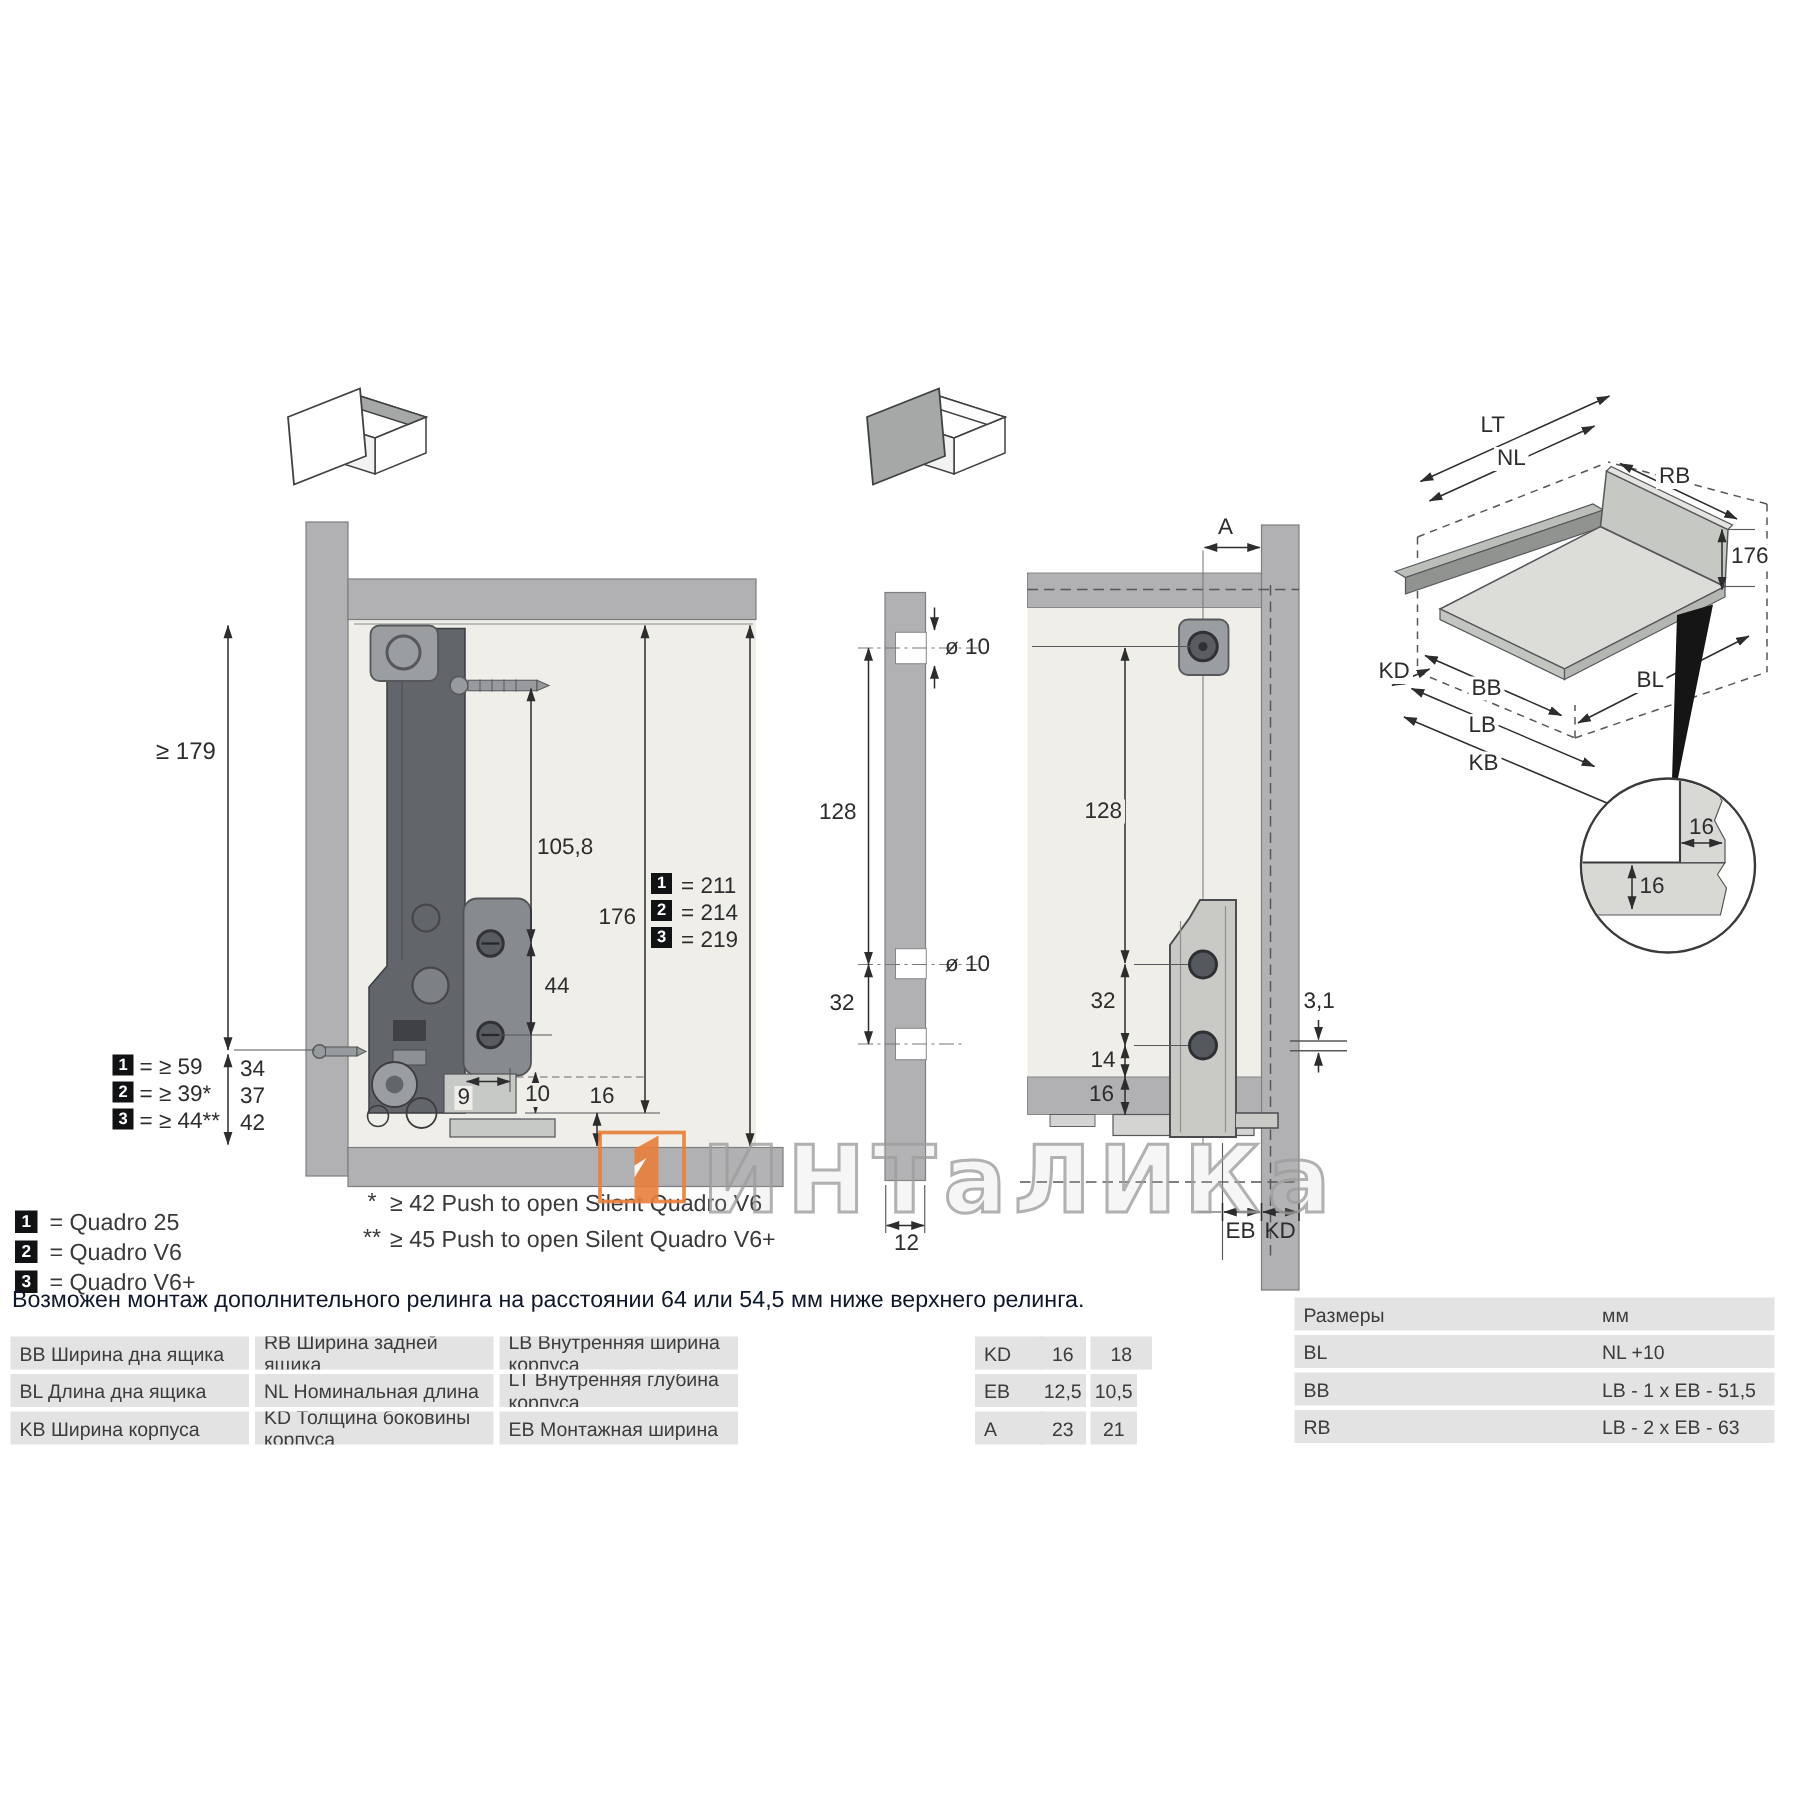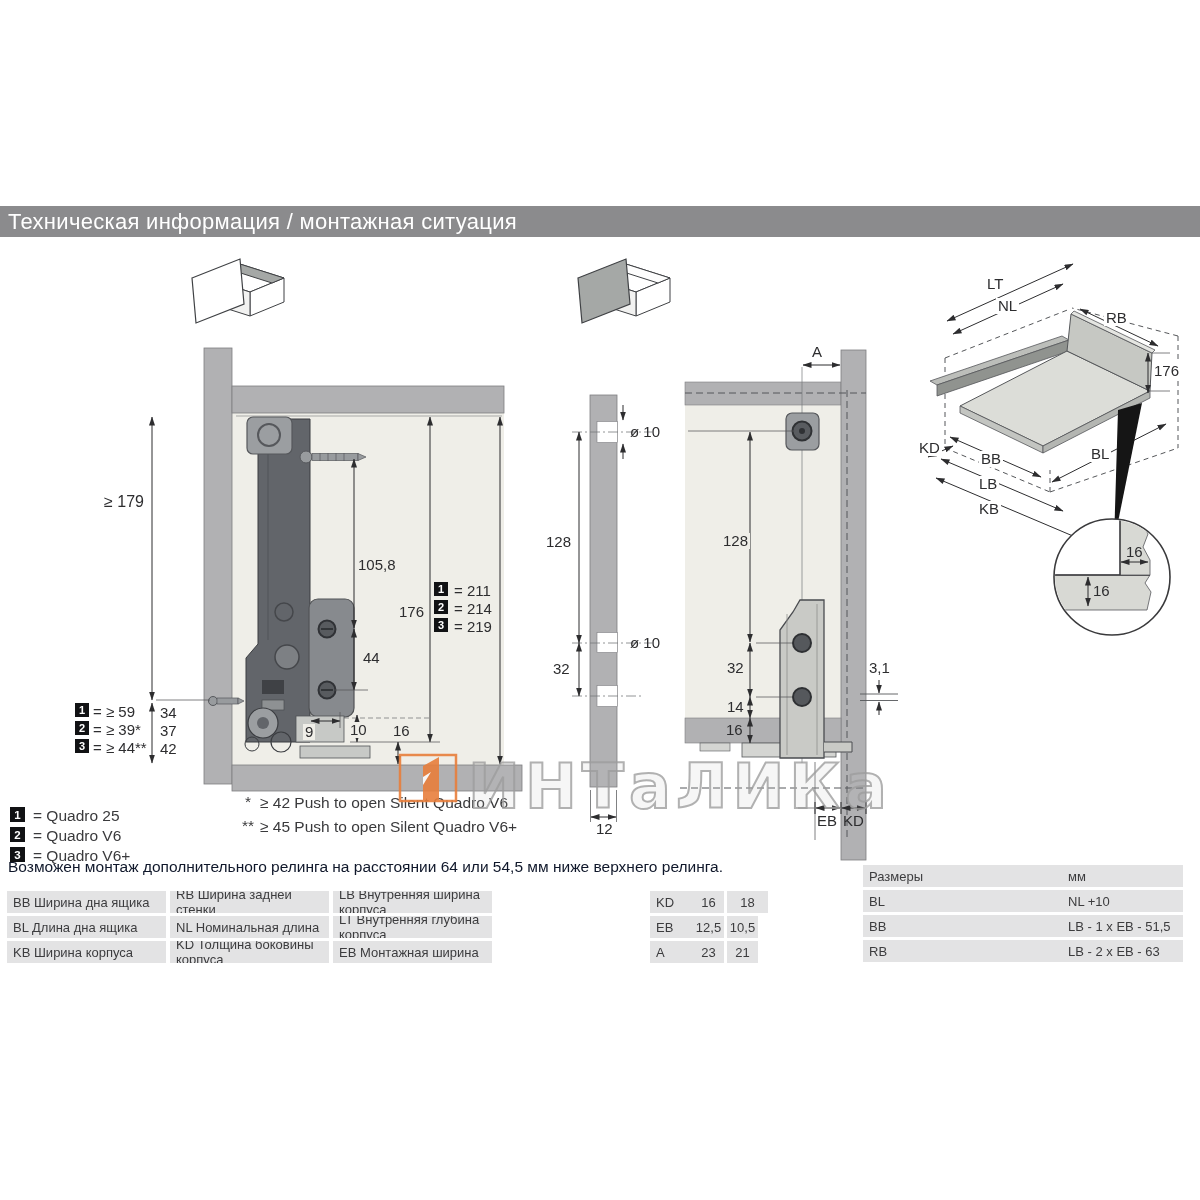--- a/index.html
+++ b/index.html
@@ -27,23 +27,20 @@
   .watermark{position:absolute;z-index:3;left:468px;top:750px;font-size:62px;font-weight:bold;
        letter-spacing:5px;color:rgba(190,190,190,0.18);-webkit-text-stroke:2px #9e9e9e;
        opacity:.8;pointer-events:none;font-family:"DejaVu Sans",sans-serif;}
   .wlogo{position:absolute;z-index:3;left:398px;top:753px;opacity:.9;pointer-events:none;}
 </style>
 </head>
 <body>
 
 <div class="page">
 
-  <div class="header-bar">
-    <span class="title">Техническая информация / монтажная ситуация</span>
-  </div>
 
   <svg class="canvas" width="1200" height="1200" viewBox="0 0 1200 1200">
     <defs>
       <marker id="ae" orient="auto" markerWidth="10" markerHeight="8" refX="8.5" refY="3">
         <path d="M0,0L9,3L0,6z" fill="#2d2d2f"></path>
         </marker>
       <marker id="as" orient="auto" markerWidth="10" markerHeight="8" refX="0.5" refY="3">
         <path d="M9,0L0,3L9,6z" fill="#2d2d2f"></path>
         </marker>
       <clipPath id="detailClip">
@@ -313,21 +310,21 @@
   <span class="legend-lbl" style="left:33px;top:847px">= Quadro V6+</span>
 
   <span class="fnote" style="left:245px;top:793px">*</span>
   <span class="fnote" style="left:260px;top:794px">≥ 42 Push to open Silent Quadro V6</span>
   <span class="fnote" style="left:242px;top:817px">**</span>
   <span class="fnote" style="left:260px;top:818px">≥ 45 Push to open Silent Quadro V6+</span>
 
   <div class="note">Возможен монтаж дополнительного релинга на расстоянии 64 или 54,5 мм ниже верхнего релинга.</div>
 
   <div class="cell pad" style="left:7px;top:891px;width:147px">BB Ширина дна ящика</div>
-  <div class="cell pad" style="left:170px;top:891px;width:147px">RB Ширина задней стенки</div>
+  <div class="cell pad" style="left:170px;top:891px;width:147px">RB Ширина задней ящика</div>
   <div class="cell pad" style="left:333px;top:891px;width:147px">LB Внутренняя ширина корпуса</div>
   <div class="cell pad" style="left:7px;top:916px;width:147px">BL Длина дна ящика</div>
   <div class="cell pad" style="left:170px;top:916px;width:147px">NL Номинальная длина</div>
   <div class="cell pad" style="left:333px;top:916px;width:147px">LT Внутренняя глубина корпуса</div>
   <div class="cell pad" style="left:7px;top:941px;width:147px">KB Ширина корпуса</div>
   <div class="cell pad" style="left:170px;top:941px;width:147px">KD Толщина боковины корпуса</div>
   <div class="cell pad" style="left:333px;top:941px;width:147px">EB Монтажная ширина</div>
 
   <div class="cell pad" style="left:650px;top:891px;width:34px">KD</div>
   <div class="cell ctr" style="left:693px;top:891px;width:31px">16</div>

